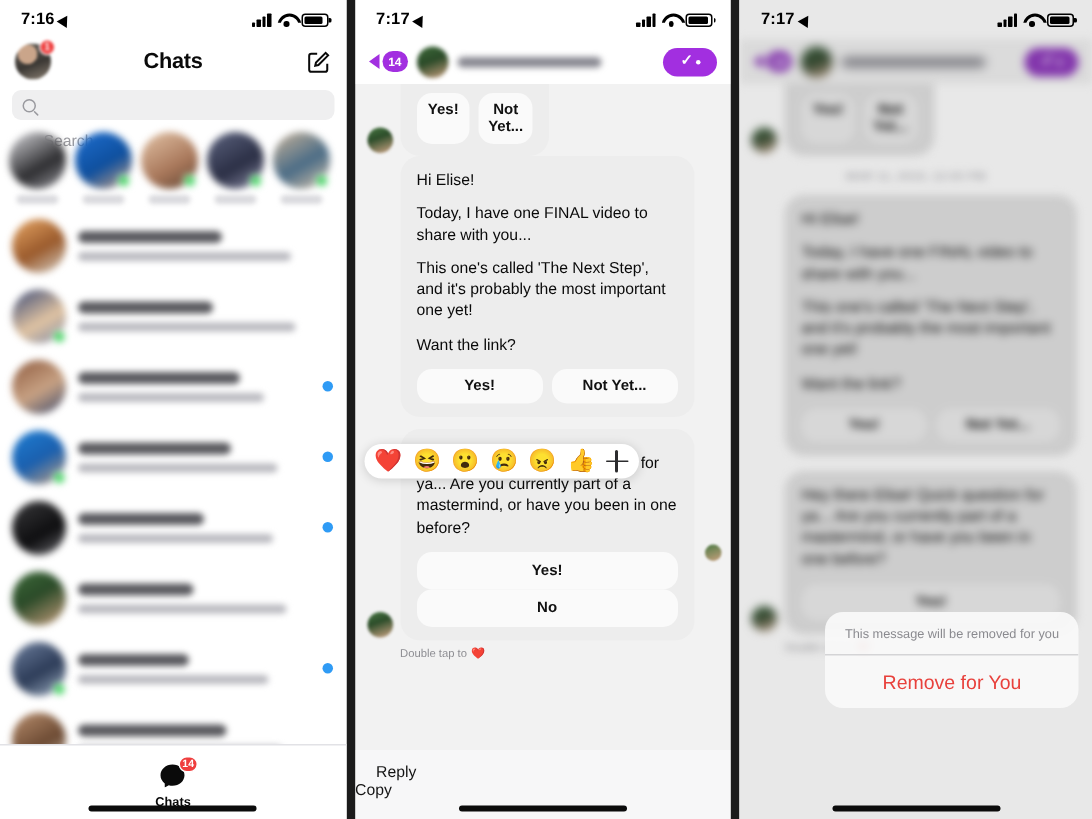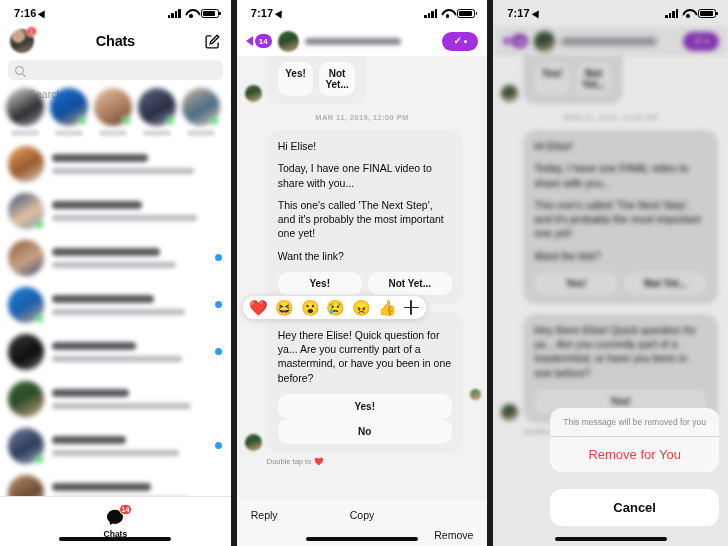--- a/index.html
+++ b/index.html
@@ -135,21 +135,21 @@
   .plus::before,.plus::after{content:"";position:absolute;background:#2c2c2e;border-radius:1px;}
   .plus::before{left:0;top:6.6px;width:15px;height:1.8px;}
   .plus::after{top:0;left:6.6px;height:15px;width:1.8px;}
 
   .dbltap { font-size:7.5px; color:#8e8e93; padding:4px 0 0 30px; display:flex;
     align-items:center; gap:3px; }
   .seen-av { position:absolute; right:6px; width:11px;height:11px;border-radius:50%;
     filter:blur(.8px); background:linear-gradient(160deg,#4a7a44,#c9a07e); }
 
   .actionrow { position:absolute; left:0; right:0; bottom:0; height:46px; background:#f7f7f8;
-    display:flex; align-items:flex-start; padding-top:9px; }
+    display:flex; align-items:flex-start; padding-top:9px;flex-direction:column; }
   .actionrow div { flex:1; text-align:center; font-size:10.5px; color:#141414; }
   .actionrow div:first-child { text-align:left; padding-left:14px; }
   .actionrow div:last-child { text-align:right; padding-right:14px;margin-top:20px; }
 
   
   .dimmed { filter:blur(2.9px) saturate(.72) brightness(.93); }
   .p3 .convo-header { background:#ebebeb; }
   .p3 .bubble, .p3 .partial-bubble { background:#dcdcdc; }
   .p3 .qbtn, .p3 .qbtn-full { background:#e7e7e7; }
   .p3-content { position:relative; background:#e8e8e8; height:546px; }
@@ -361,21 +361,20 @@
       <div class="msg-row">
         <div class="msg-av"></div>
         <div class="partial-bubble" style="padding-top:6px">
           <div class="qr-row" style="margin-top:0">
             <div class="qbtn">Yes!</div>
             <div class="qbtn">Not Yet...</div>
           </div>
         </div>
       </div>
 
-      <div class="datesep">MAR 11, 2019, 12:00 PM</div>
 
       <div class="msg-row">
         <div class="msg-av" style="opacity:0"></div>
         <div class="bubble">
           <p>Hi Elise!</p>
           <p>Today, I have one FINAL video to share with you...</p>
           <p>This one's called 'The Next Step', and it's probably the most important one yet!</p>
           <p>Want the link?</p>
           <div class="qr-row">
             <div class="qbtn">Yes!</div>
@@ -501,19 +500,18 @@
             <span>Double tap to</span>
             <span>❤️</span>
           </div>
         </div>
       </div>
 
       <div class="sheet sheet-top">
         <div class="sheet-msg">This message will be removed for you</div>
         <div class="sheet-destructive">Remove for You</div>
       </div>
-      <div class="sheet sheet-cancel">Cancel</div>
 
       <div class="homebar"></div>
     </div>
   </div>
 
 </div>
 
 </body></html>

